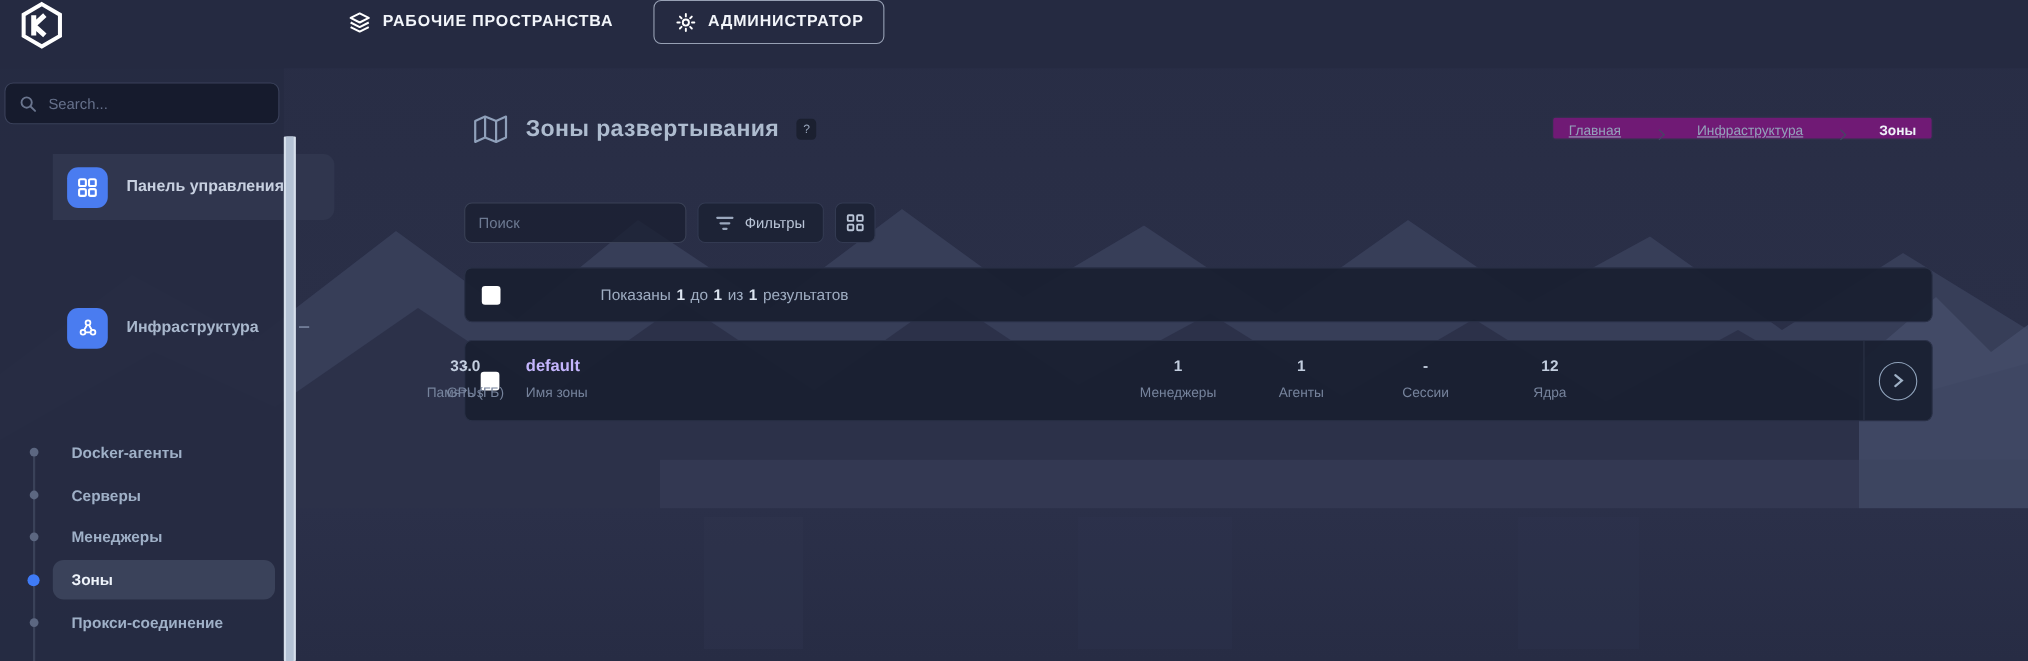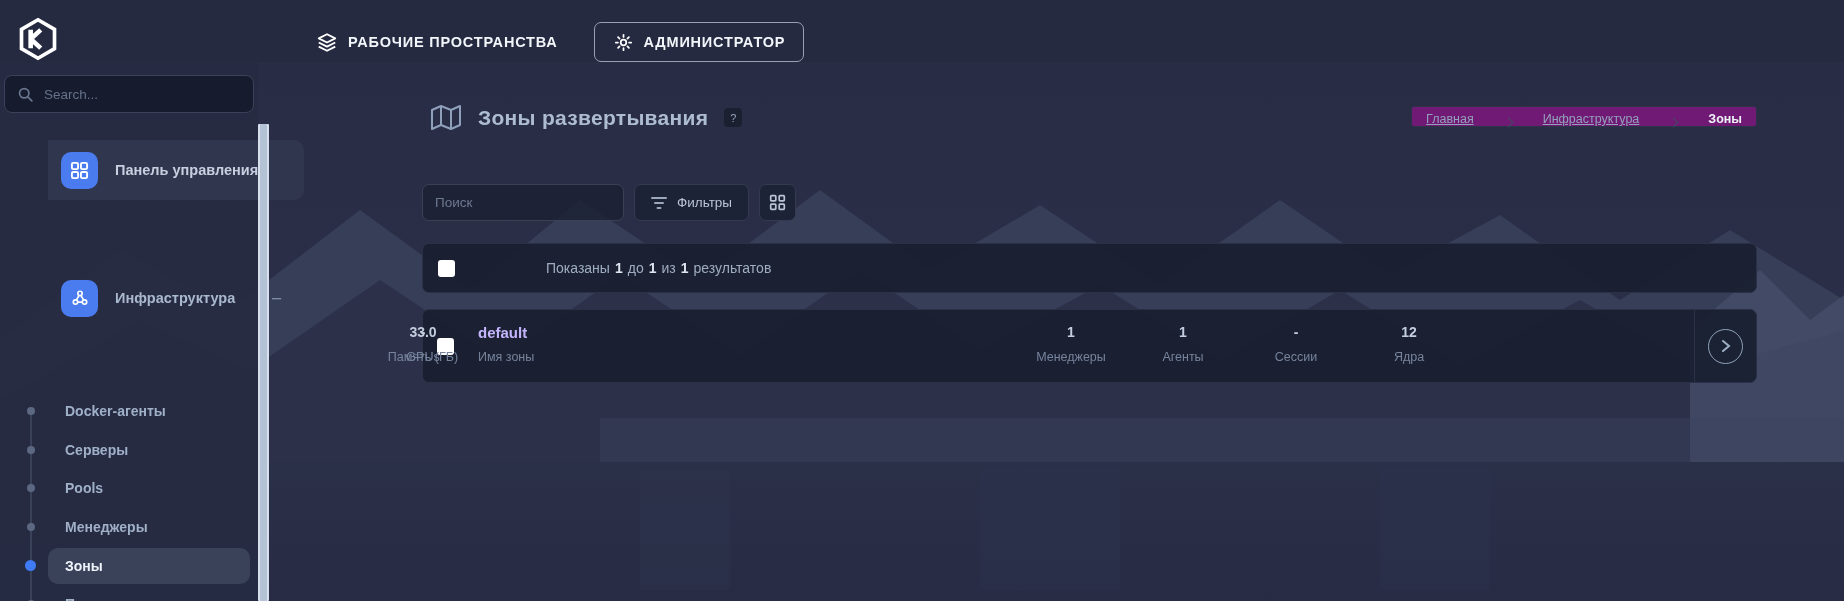--- a/index.html
+++ b/index.html
@@ -6,21 +6,21 @@
   html,body { width:1844px; height:601px; overflow:hidden; }
   body {
     font-family:"Liberation Sans","DejaVu Sans",sans-serif;
     background:#2b3048; color:#c2cbdc; position:relative;
   }
   
   .bg-scene { position:absolute; inset:0; z-index:0; }
   
   .topbar {
     position:absolute; left:0; top:0; width:1844px; height:62px;
-    background:#252a41; z-index:30; display:flex; align-items:flex-end;
+    background:#252a41; z-index:30; display:flex; align-items:flex-start;
   }
   .logo { margin-left:14px; width:48px; height:46px; display:flex; align-items:center; justify-content:center; }
   .topbar-center { margin-left:236px; display:flex; align-items:center; gap:18px; }
   .top-btn {
     display:flex; align-items:center; gap:10px; height:40px; padding:0 18px;
     background:transparent; border:none; color:#f2f5fa; font-weight:bold;
     font-size:14.5px; letter-spacing:0.8px; cursor:pointer;
     font-family:"Liberation Sans","DejaVu Sans",sans-serif;
   }
   .top-btn.outlined { border:1px solid #97a0b4; border-radius:7px; }
@@ -263,24 +263,20 @@
     <div class="sub-item">
       <span class="sub-dot"></span>
       <span class="sub-label">Docker-агенты</span>
     </div>
     <div class="sub-item">
       <span class="sub-dot"></span>
       <span class="sub-label">Серверы</span>
     </div>
     <div class="sub-item">
       <span class="sub-dot"></span>
-      <span class="sub-label">Pools</span>
-    </div>
-    <div class="sub-item">
-      <span class="sub-dot"></span>
       <span class="sub-label">Менеджеры</span>
     </div>
     <div class="sub-row-wrap">
       <span class="sub-dot active" style="position:absolute;"></span>
       <div class="sub-item active-bg" style="flex:1;">
         <span class="sub-label">Зоны</span>
       </div>
     </div>
     <div class="sub-item">
       <span class="sub-dot"></span>

